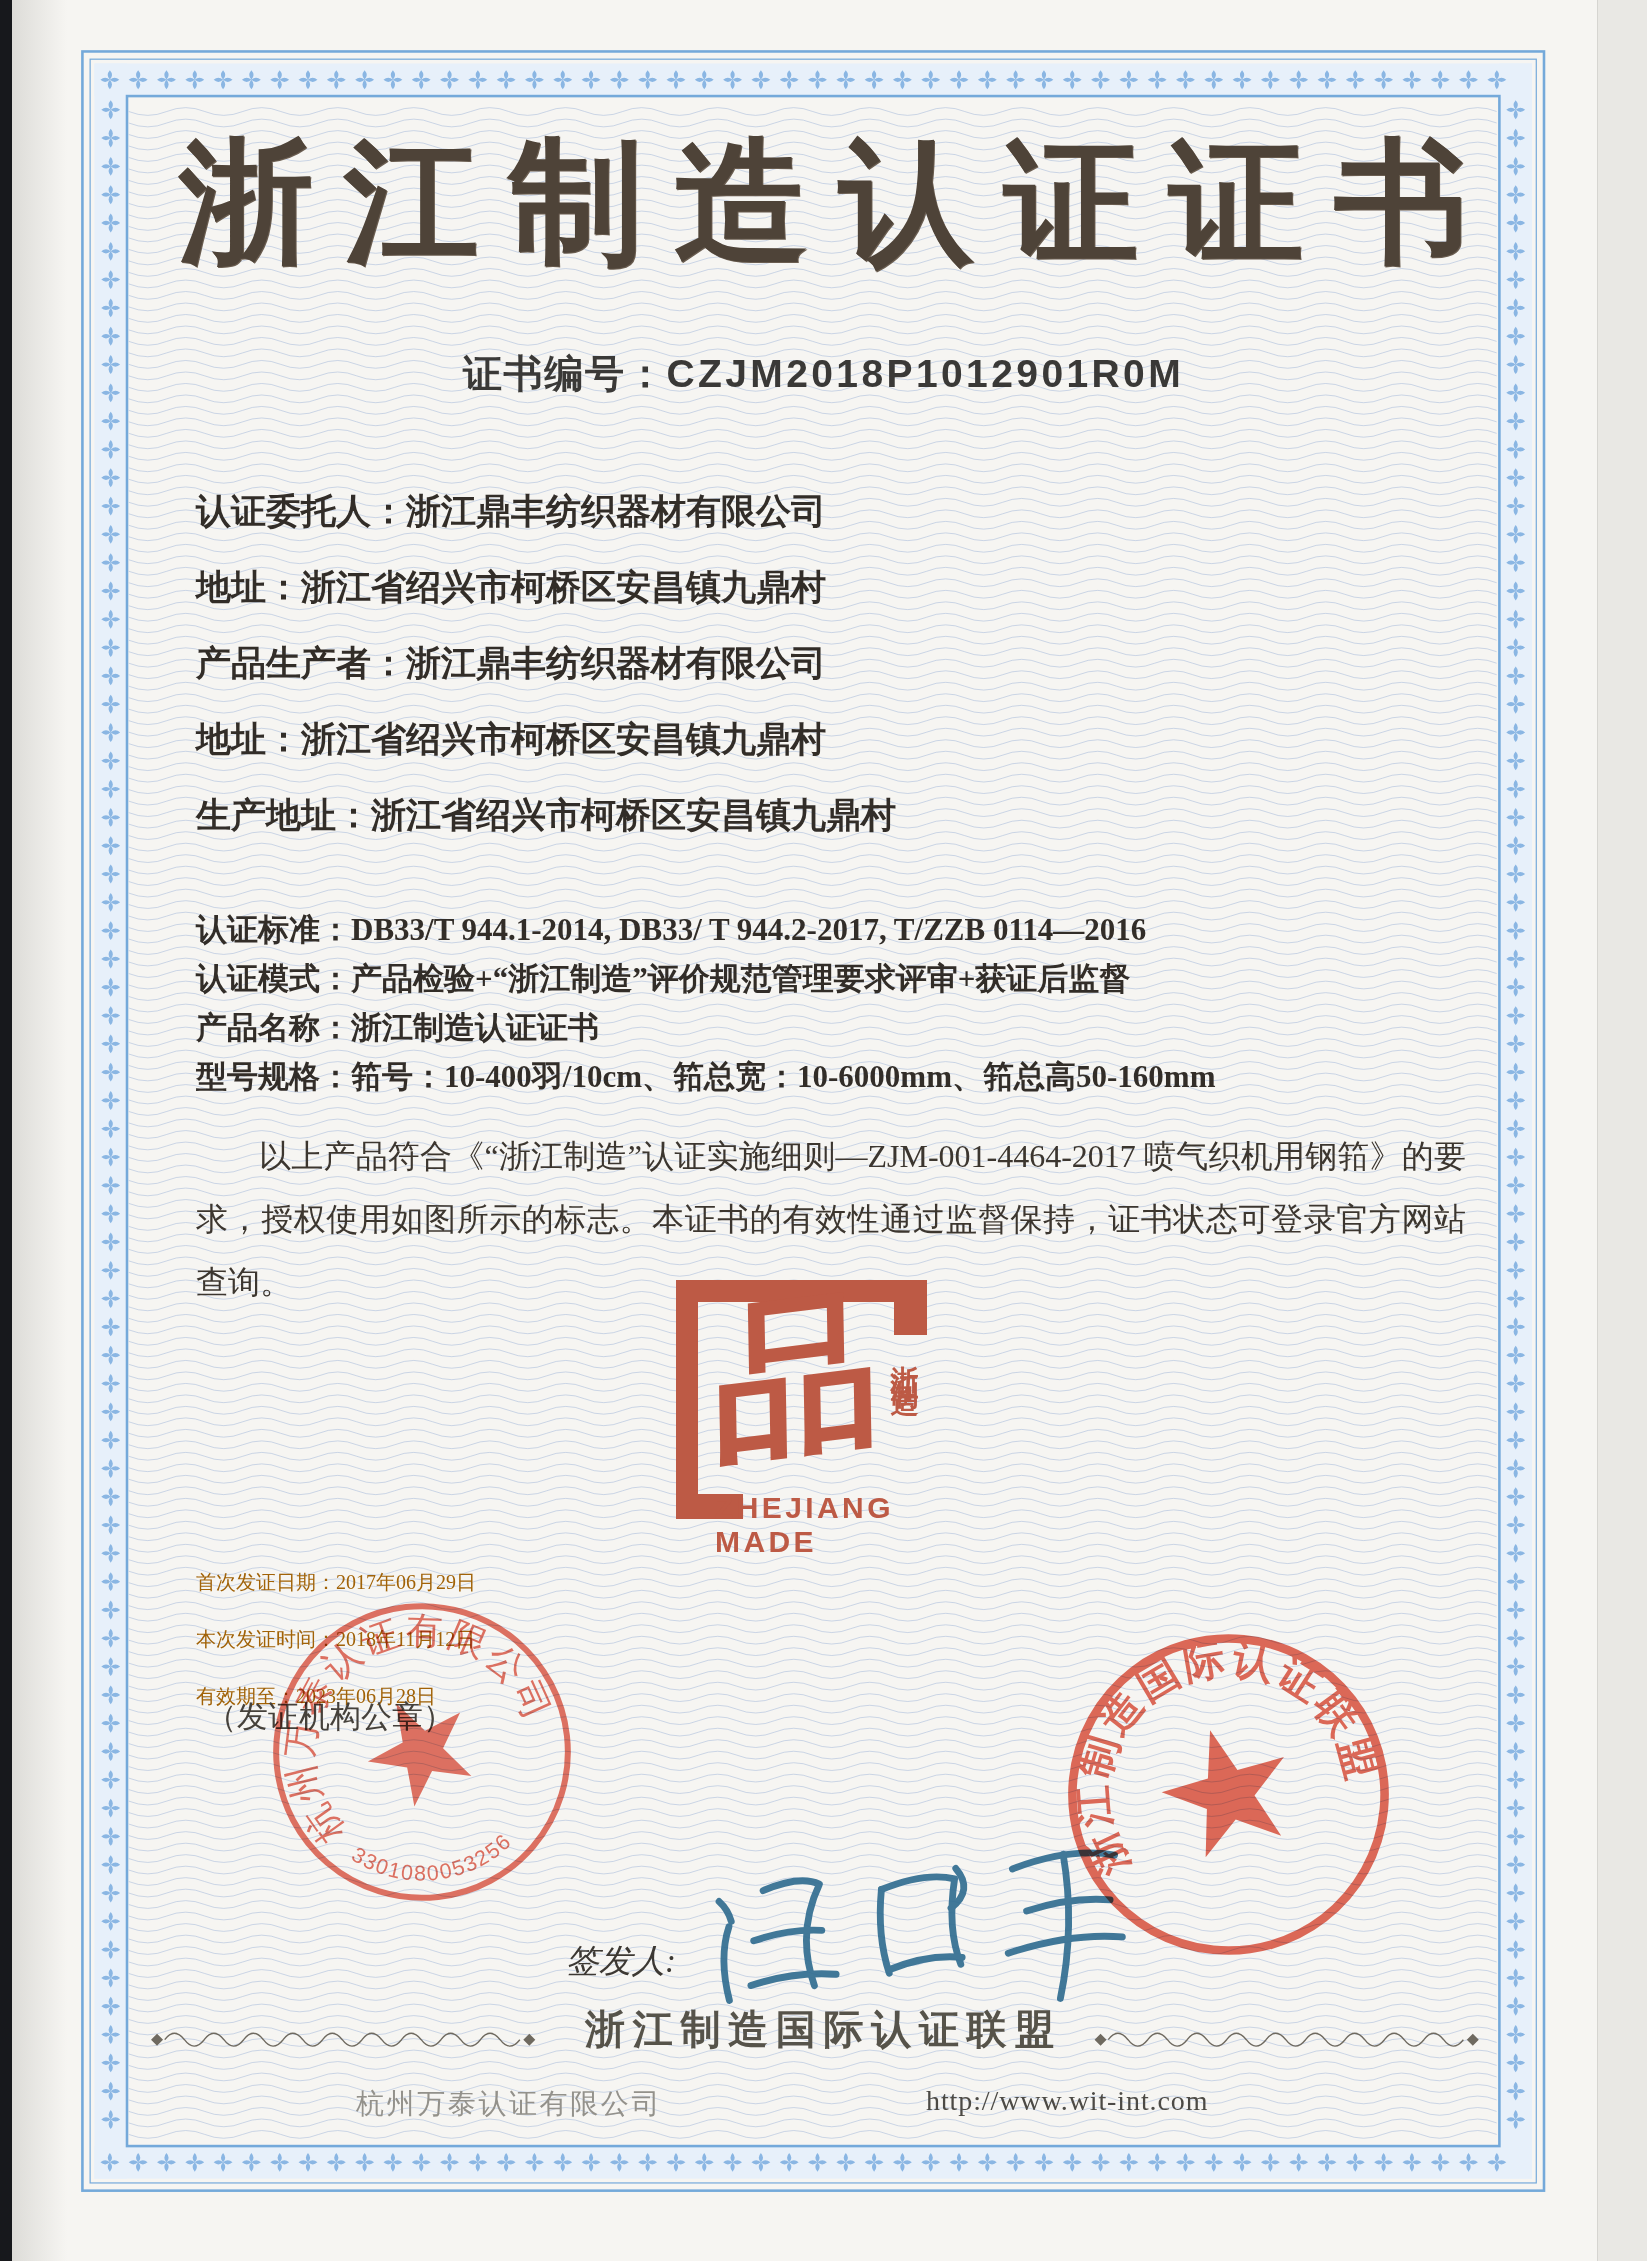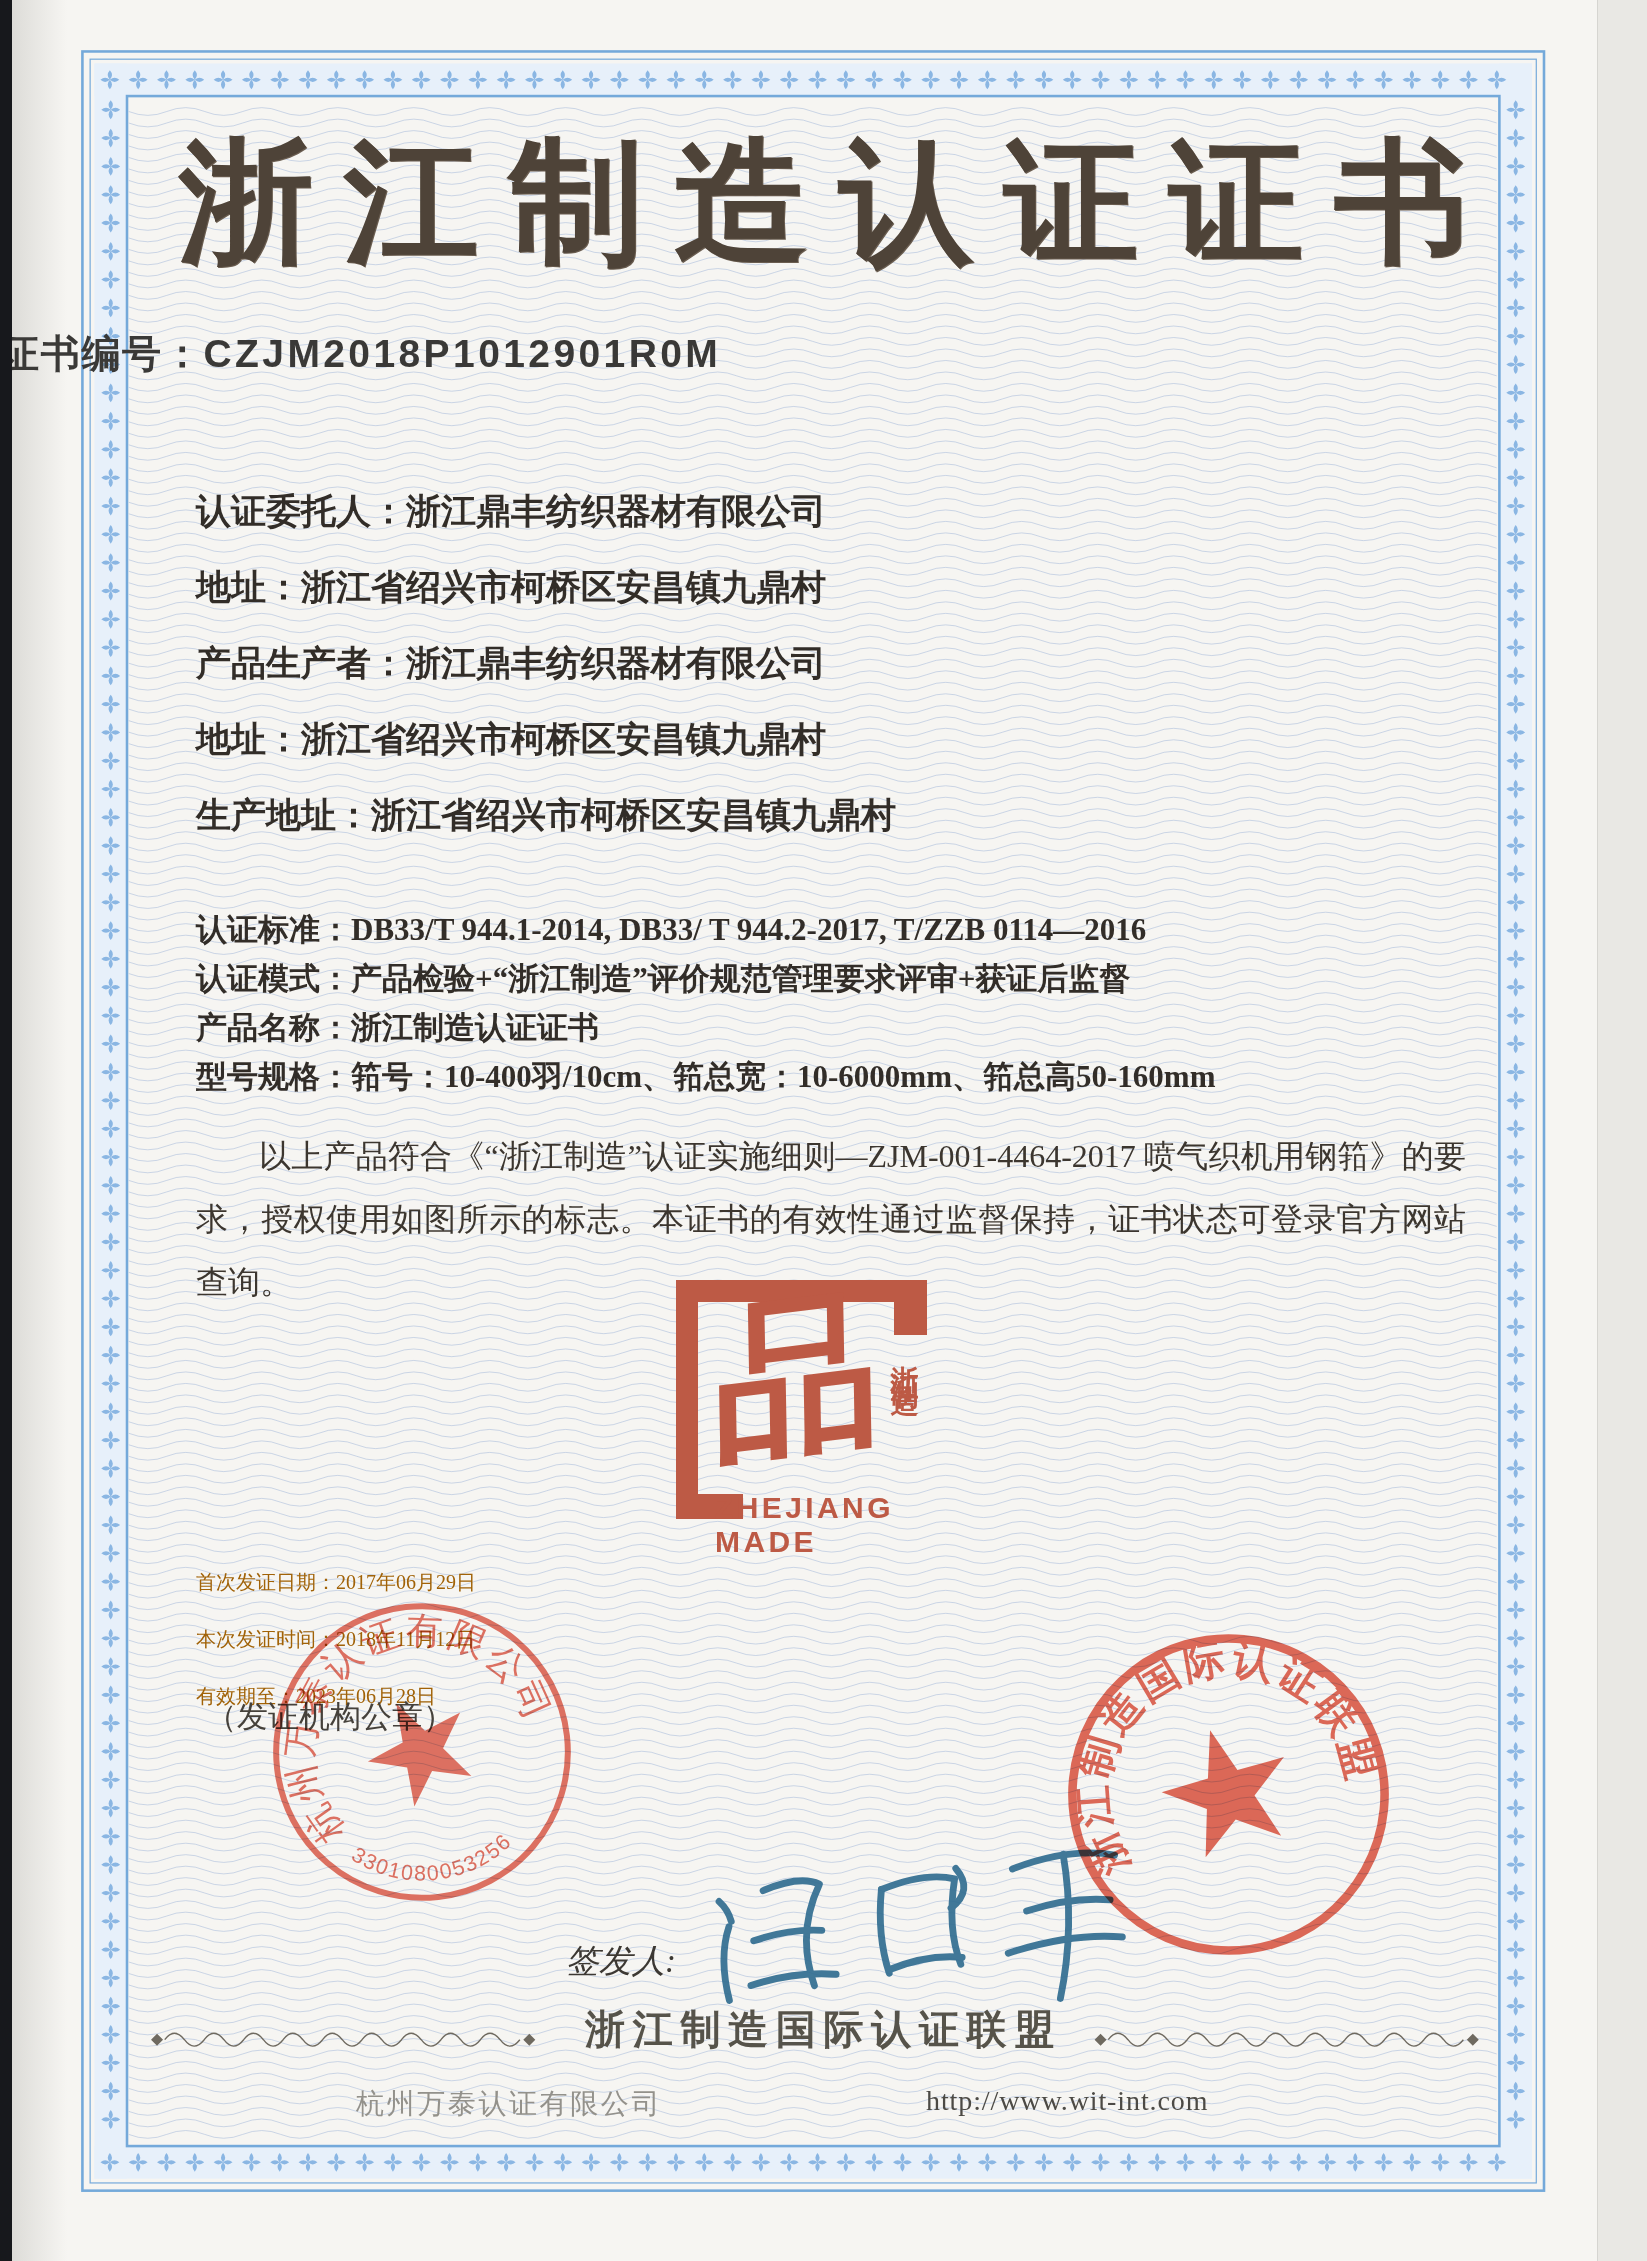--- a/index.html
+++ b/index.html
@@ -9,21 +9,21 @@
   .edge-left{left:0;top:0;width:12px;height:2261px;background:#17181c;z-index:4;}
   .edge-left-shade{left:12px;top:0;width:55px;height:2261px;
         background:linear-gradient(90deg,#dddcd8,#f6f5f2);z-index:0;}
   .margin-right{left:1597px;top:0;width:50px;height:2261px;background:#e9e8e4;
         border-left:1.7px solid #d6d5d1;z-index:0;}
   #decor{left:0;top:0;z-index:1;}
   .z2{z-index:2;}
   .title{left:0;top:113px;width:1647px;text-align:center;font-size:134px;font-weight:700;
         letter-spacing:31px;text-indent:31px;color:#4e4338;
         text-shadow:0.9px 0.9px 0 #6a5d50;}
-  .certno{left:0;top:327px;width:1647px;font-size:39px;font-weight:700;
+  .certno{left:0;top:347px;width:1647px;text-align:center;font-size:39px;font-weight:700;
         color:#3a3937;letter-spacing:1.7px;}
   .certno .num{font-family:"Liberation Sans","DejaVu Sans",sans-serif;letter-spacing:3.4px;}
   .info{left:196px;top:486px;font-size:35px;font-weight:700;color:#322d28;}
   .info .line{height:76px;line-height:51px;}
   .specs{left:196px;top:908px;font-size:31px;font-weight:700;color:#322d28;}
   .specs .line{height:49px;line-height:43px;}
   .statement{left:196px;top:1125px;width:1270px;font-size:32px;line-height:63px;
         text-indent:63px;color:#3c362f;text-align:justify;margin:0;}
   
   .logo{left:676px;top:1280px;width:257px;height:257px;}

